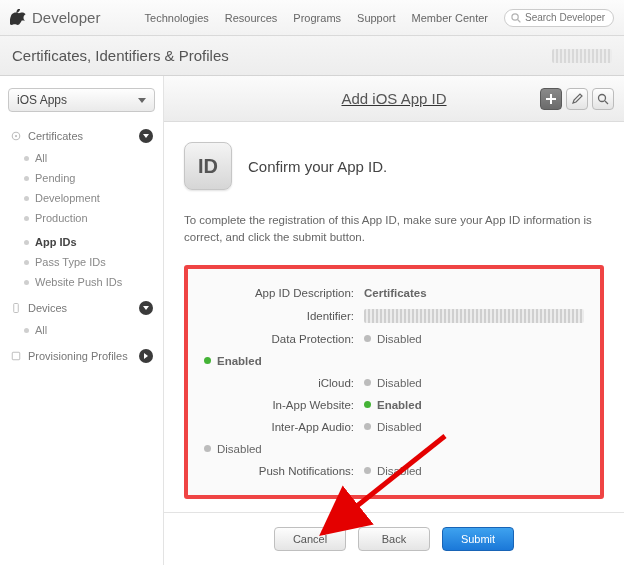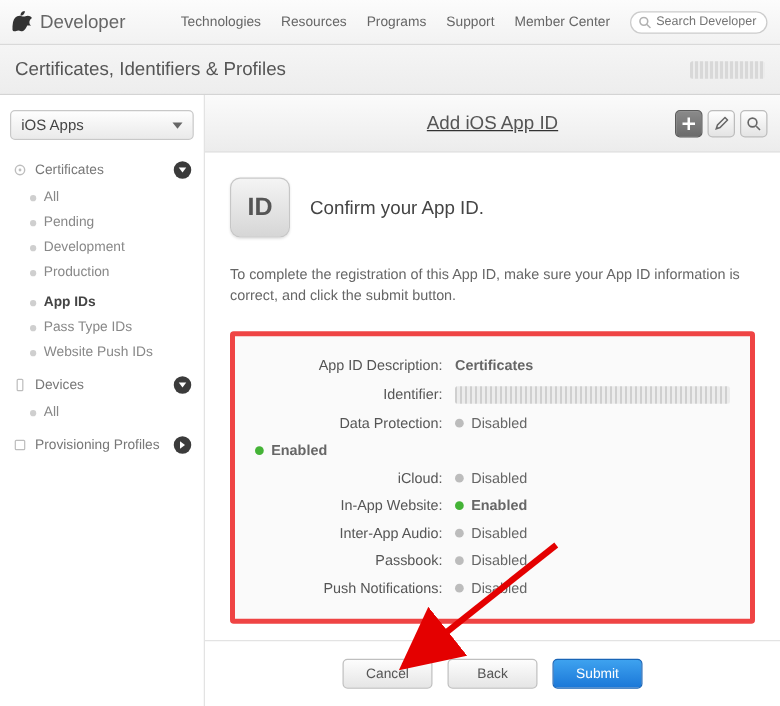--- a/index.html
+++ b/index.html
@@ -378,21 +378,20 @@
             </div>
         </div>
         <div class="row">
           <div class="row-label">Inter-App Audio:</div>
           <div class="row-val">
               <span class="dot grey"></span>
               <span>Disabled</span>
             </div>
         </div>
         <div class="row">
-          <div class="row-label">Passbook:</div>
           <div class="row-val">
               <span class="dot grey"></span>
               <span>Disabled</span>
             </div>
         </div>
         <div class="row" style="margin-bottom:0">
           <div class="row-label">Push Notifications:</div>
           <div class="row-val">
               <span class="dot grey"></span>
               <span>Disabled</span>

